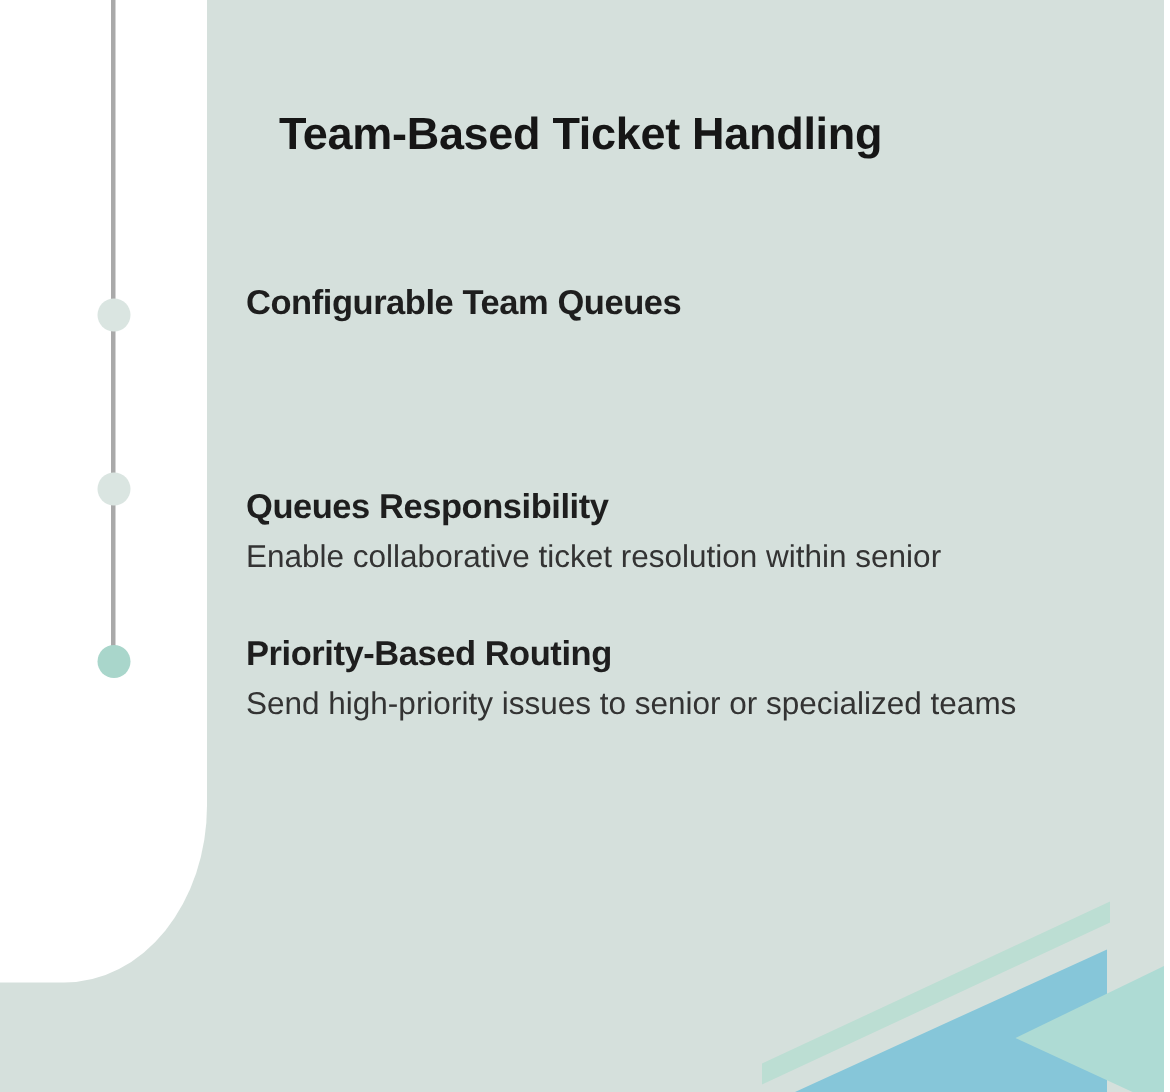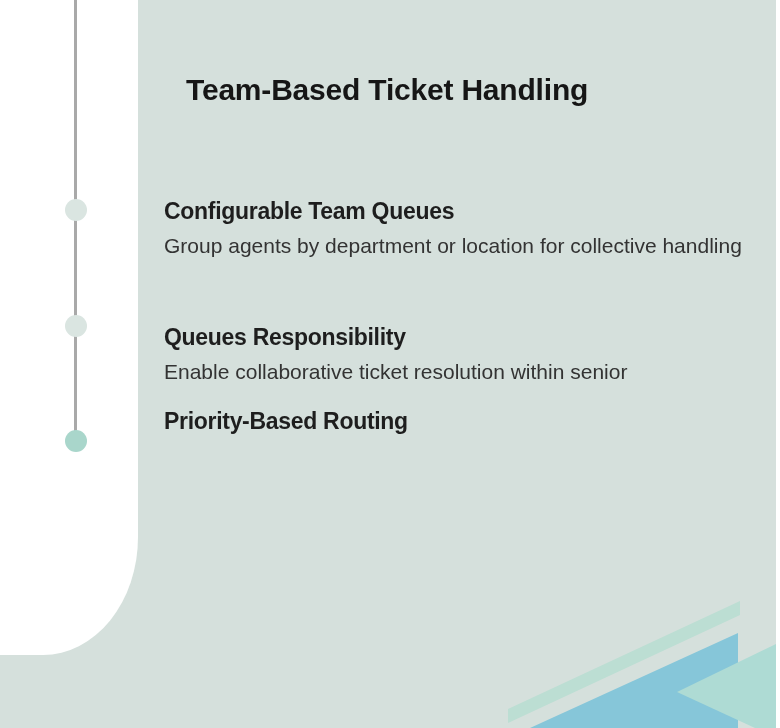--- a/index.html
+++ b/index.html
@@ -71,23 +71,23 @@
     letter-spacing: -0.2px;
     color: var(--title-text);
     white-space: nowrap;
   }
   .items {
     position: absolute;
     left: 164px; top: 0;
     width: 594px;
   }
   .item { position: absolute; left: 0; width: 594px; }
-  .item.i1 { top: 196px; }
+  .item.i1 { top: 186px; }
   .item.i2 { top: 322px; }
-  .item.i3 { top: 406px; }
+  .item.i3 { top: 420px; }
   .item h2 {
     margin: 0 0 4px 0;
     font-size: 23px;
     line-height: 30px;
     font-weight: 700;
     letter-spacing: -0.3px;
     color: var(--heading-text);
   }
   .item p {
     margin: 0;
@@ -113,24 +113,24 @@
   <div class="timeline-line"></div>
   <div class="dot d1"></div>
   <div class="dot d2"></div>
   <div class="dot d3"></div>
 
   <h1 class="page-title">Team-Based Ticket Handling</h1>
 
   <div class="items">
     <section class="item i1">
       <h2>Configurable Team Queues</h2>
-      <p>Group agents by department or location for collective handling</p>
     </section>
     <section class="item i2">
       <h2>Queues Responsibility</h2>
       <p>Enable collaborative ticket resolution within senior</p>
     </section>
     <section class="item i3">
       <h2>Priority-Based Routing</h2>
+      <p>Send high-priority issues to senior or specialized teams</p>
     </section>
   </div>
 
 </div>
 
 </body></html>

